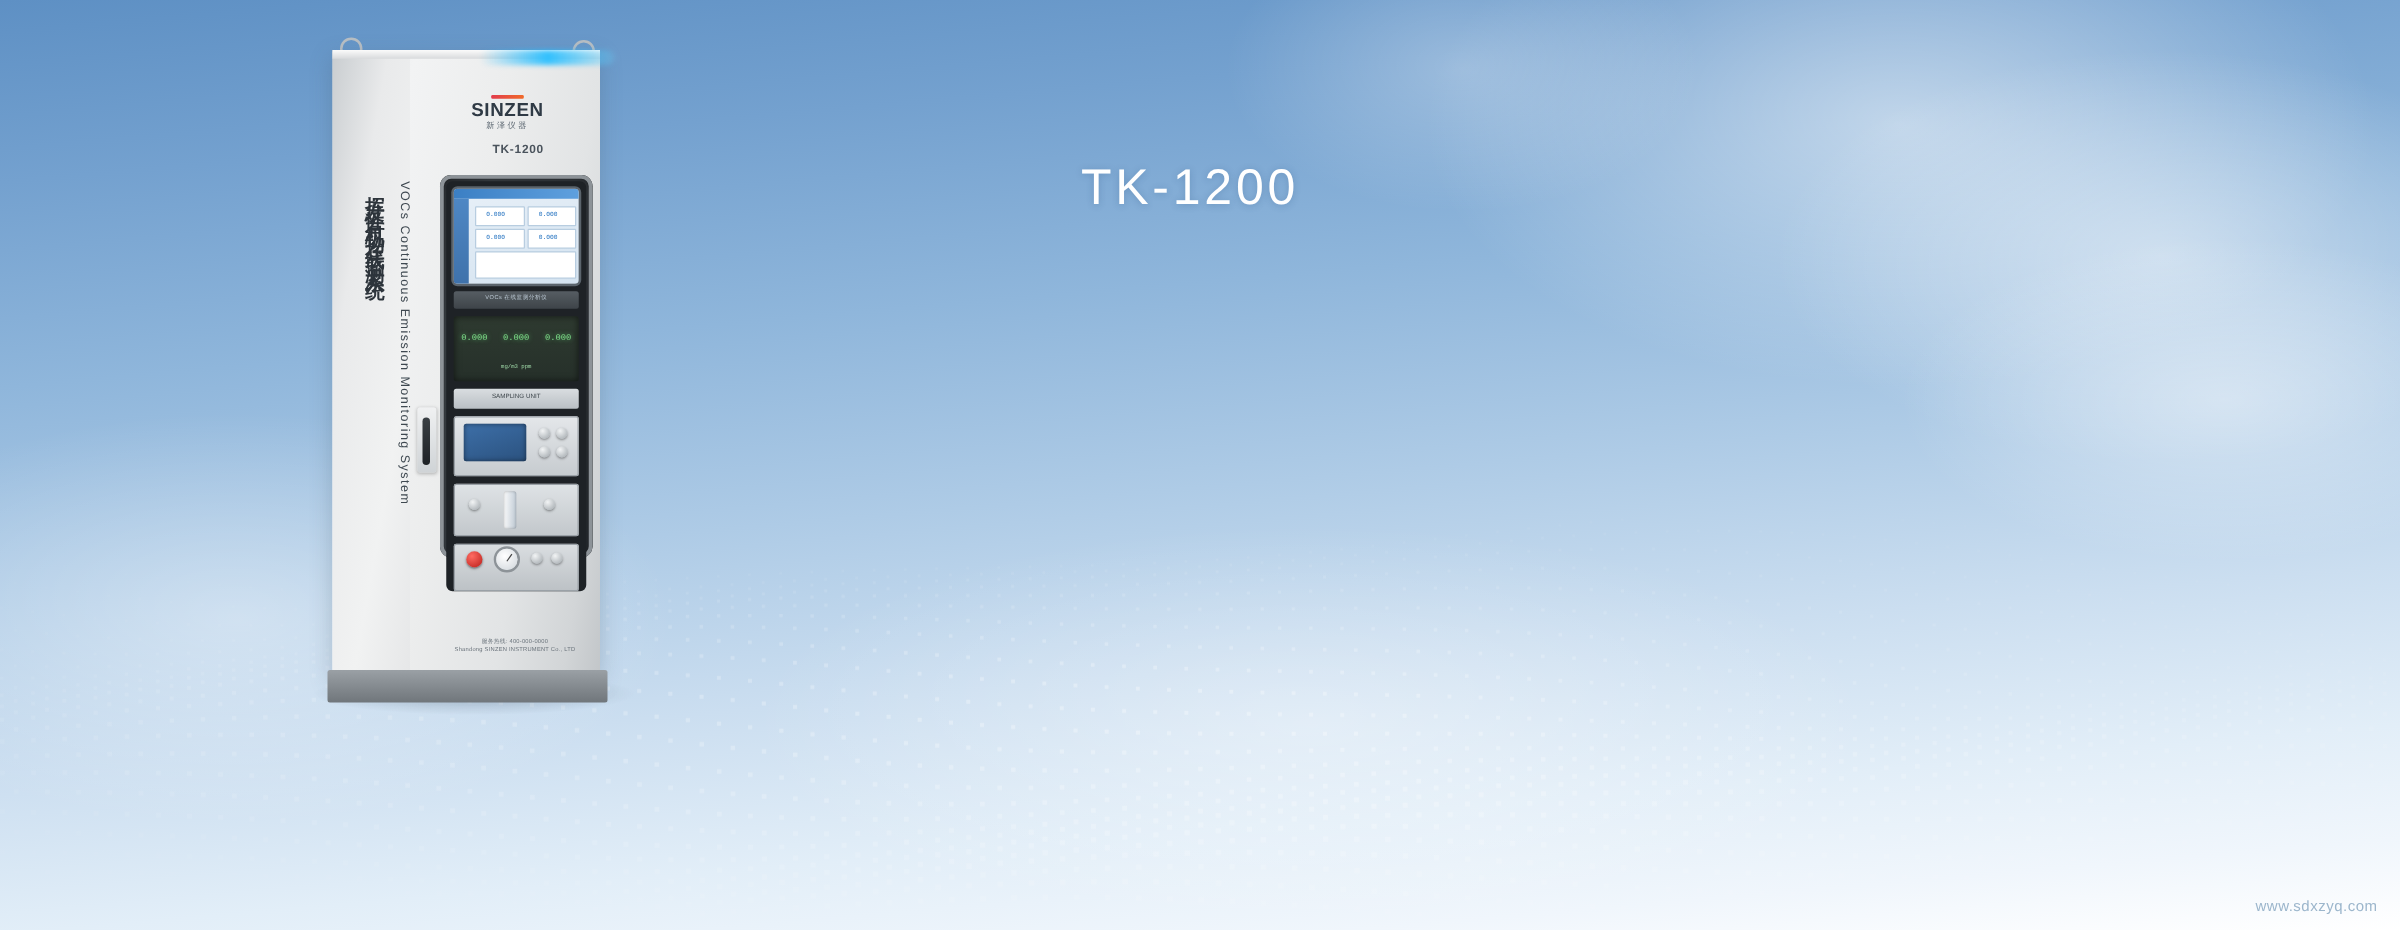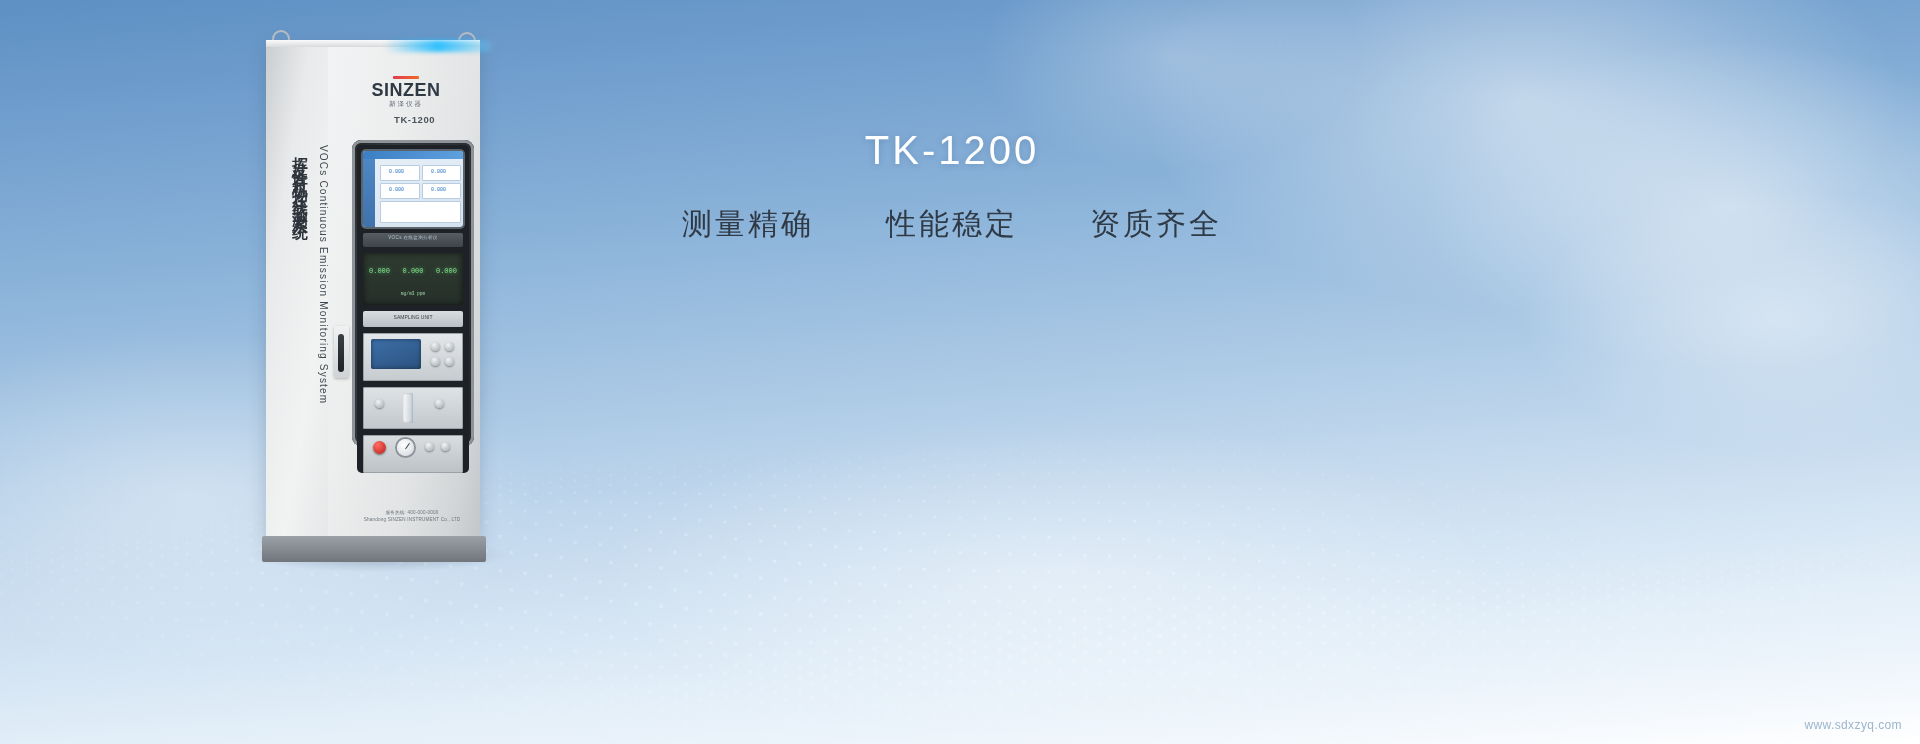--- a/index.html
+++ b/index.html
@@ -43,21 +43,21 @@
     background:linear-gradient(180deg,#fbfbfb,#d8dadc);}
   .cab-glow{position:absolute;left:118px;top:0px;width:108px;height:12px;border-radius:6px;
     background:linear-gradient(90deg,rgba(0,170,255,0),rgba(40,190,255,.95),rgba(120,220,255,.2));
     filter:blur(2px);}
 
   .cab-base{position:absolute;left:-4px;bottom:-22px;width:224px;height:26px;
     background:linear-gradient(180deg,#9aa0a5,#70767b);border-radius:2px;}
 
   .logo{position:absolute;left:100px;top:36px;width:80px;text-align:center;line-height:1;}
   .logo-bar{width:26px;height:3px;margin:0 auto 2px auto;background:linear-gradient(90deg,#e23c4c,#f06a2a);border-radius:1px;}
-  .logo-main{font-size:18px;font-weight:700;letter-spacing:.5px;color:#2f3a45;font-family:"Liberation Sans",sans-serif;}
+  .logo-main{font-size:15px;font-weight:700;letter-spacing:.5px;color:#2f3a45;font-family:"Liberation Sans",sans-serif;}
   .logo-sub{font-size:6.5px;letter-spacing:2px;color:#5d6872;margin-top:2px;}
 
   .model-tag{position:absolute;left:128px;top:74px;font-size:9.5px;letter-spacing:.6px;color:#4a535c;font-weight:600;}
 
   .v-cn{position:absolute;left:25px;top:105px;width:22px;
     font-size:15.5px;line-height:26px;color:#2d343b;font-weight:600;
     writing-mode:vertical-rl;text-orientation:upright;letter-spacing:6px;
     font-family:"DejaVu Sans",sans-serif;}
   .v-en{position:absolute;left:52px;top:105px;
     font-size:10px;color:#3e4850;letter-spacing:1.2px;
@@ -2243,21 +2243,16 @@
         <div class="foot-line">服务热线: 400-000-0000</div>
         <div class="foot-line">Shandong SINZEN INSTRUMENT Co., LTD</div>
       </div>
 
       <div class="cab-base"></div>
     </div>
   </div>
 
   <div class="hero">
     <div class="hero-model">TK-1200</div>
-    <div class="hero-feats">
-      <div class="feat">测量精确</div>
-      <div class="feat">性能稳定</div>
-      <div class="feat">资质齐全</div>
-    </div>
   </div>
 
   <div class="watermark">www.sdxzyq.com</div>
 </div>
 
 </body></html>

